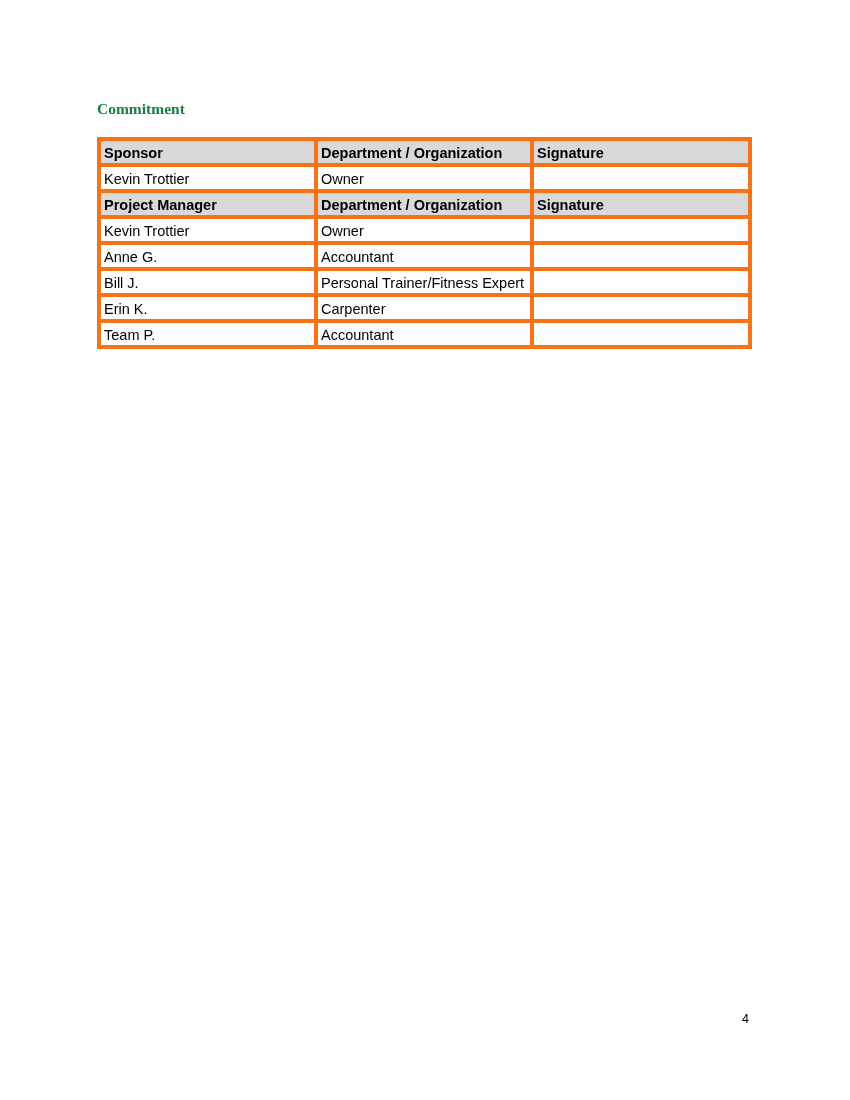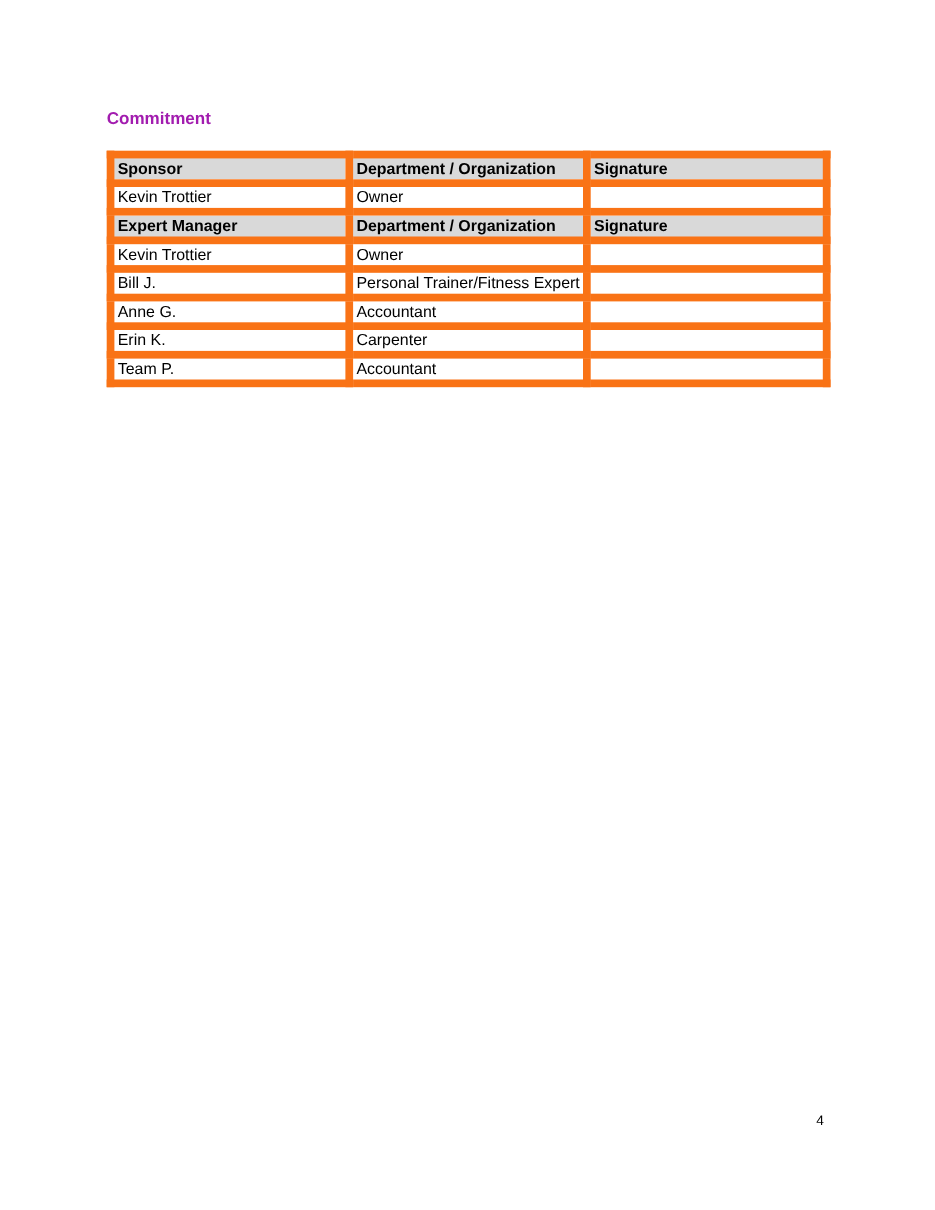--- a/index.html
+++ b/index.html
@@ -21,35 +21,36 @@
     background: #ffffff;
   }
   .doc-title {
     position: absolute;
     left: 97px;
     top: 100px;
     margin: 0;
     font-size: 15.5px;
     font-weight: bold;
     line-height: 18px;
-    color: #a21caf;
+    color: #15803d;
+    font-family: Liberation Serif, serif;
   }
   table.commitment {
     position: absolute;
     left: 97px;
     top: 137px;
     width: 651px;
     border-collapse: collapse;
     table-layout: fixed;
   }
   table.commitment col.c1 { width: 217px; }
   table.commitment col.c2 { width: 216px; }
   table.commitment col.c3 { width: 218px; }
   table.commitment td {
-    border: 7px solid #f97316;
+    border: 4px solid #f97316;
     font-size: 14.5px;
     line-height: 18px;
     height: 26px;
     padding: 1px 3px 0 3px;
     vertical-align: middle;
     white-space: nowrap;
     overflow: hidden;
     box-sizing: border-box;
     margin-left: 44px;
   }
@@ -86,38 +87,38 @@
         <td>Department / Organization</td>
         <td>Signature</td>
       </tr>
       <tr>
         <td>Kevin Trottier</td>
         <td>Owner</td>
         <td></td>
       </tr>
 
       <tr class="hdr">
-        <td>Expert Manager</td>
+        <td>Project Manager</td>
         <td>Department / Organization</td>
         <td>Signature</td>
       </tr>
       <tr>
         <td>Kevin Trottier</td>
         <td>Owner</td>
         <td></td>
       </tr>
 
       <tr>
-        <td>Bill J.</td>
-        <td>Personal Trainer/Fitness Expert</td>
+        <td>Anne G.</td>
+        <td>Accountant</td>
         <td></td>
       </tr>
       <tr>
-        <td>Anne G.</td>
-        <td>Accountant</td>
+        <td>Bill J.</td>
+        <td>Personal Trainer/Fitness Expert</td>
         <td></td>
       </tr>
       <tr>
         <td>Erin K.</td>
         <td>Carpenter</td>
         <td></td>
       </tr>
       <tr>
         <td>Team P.</td>
         <td>Accountant</td>

